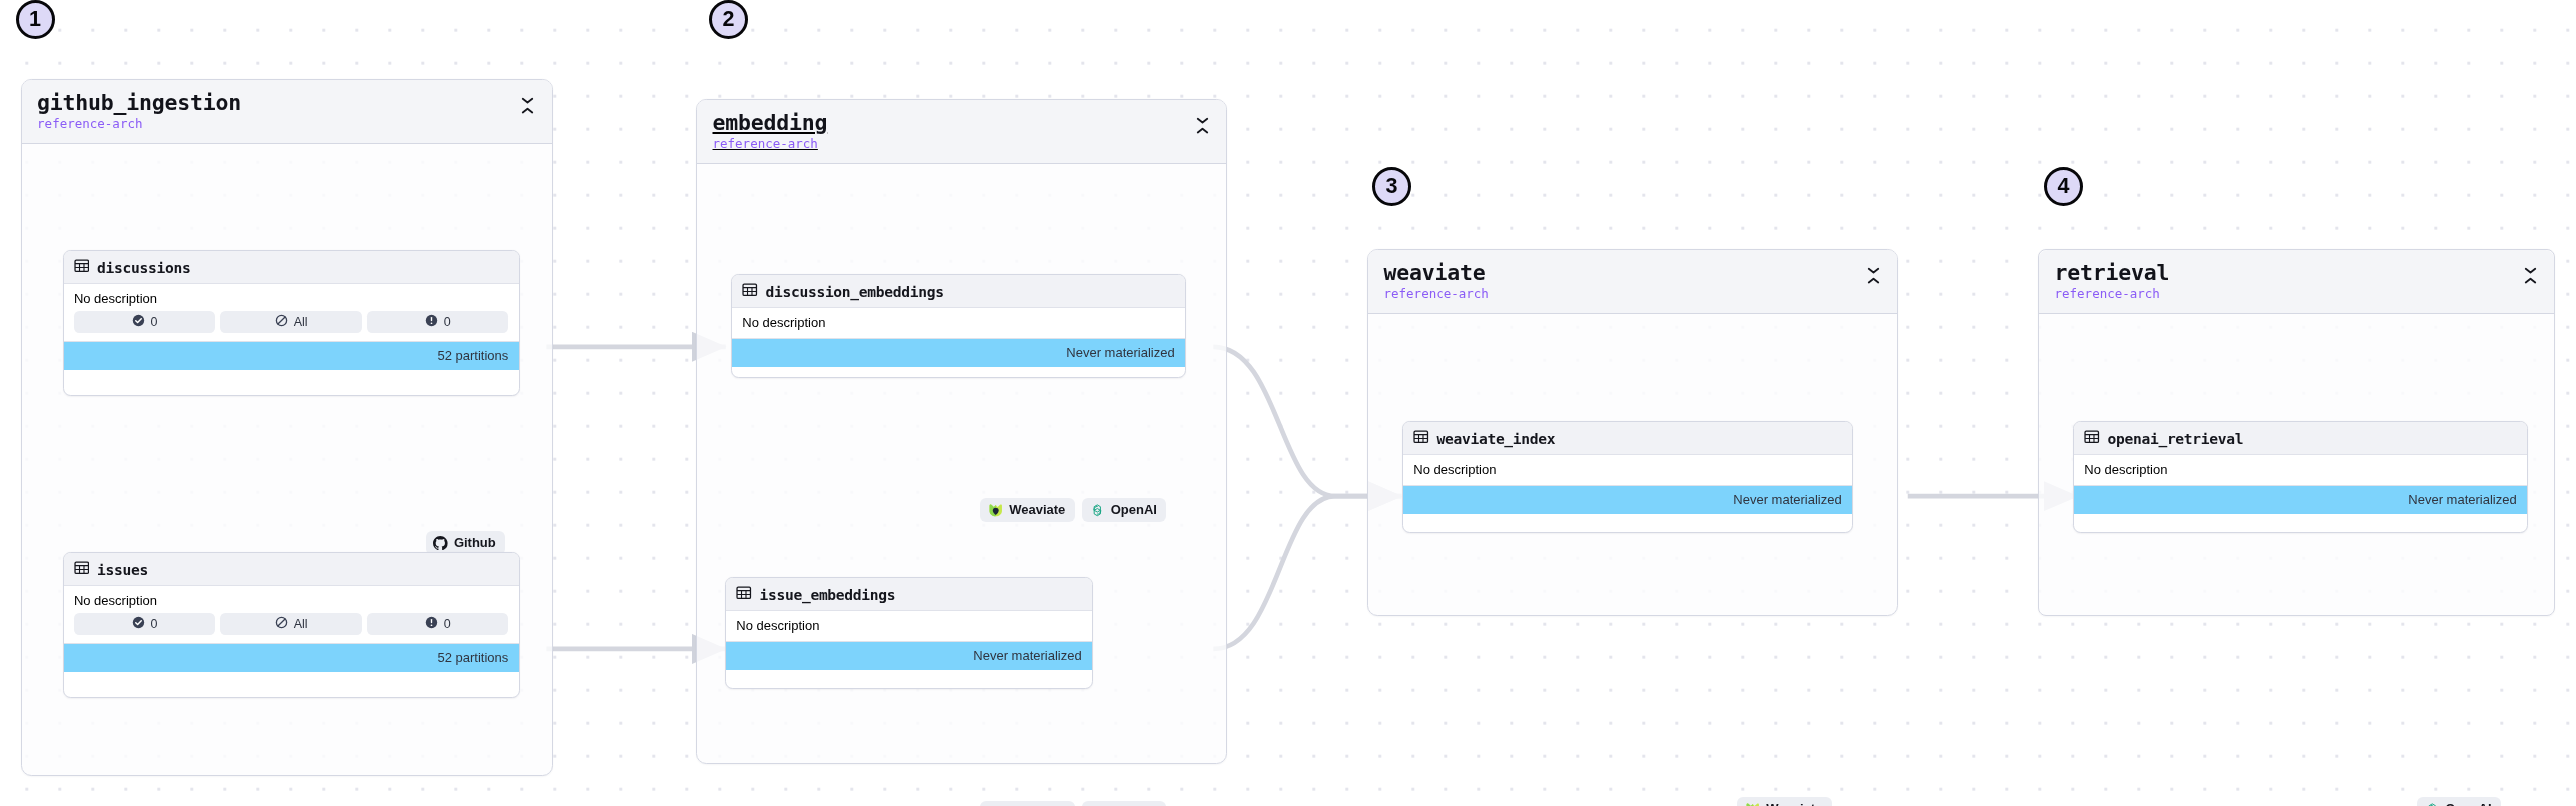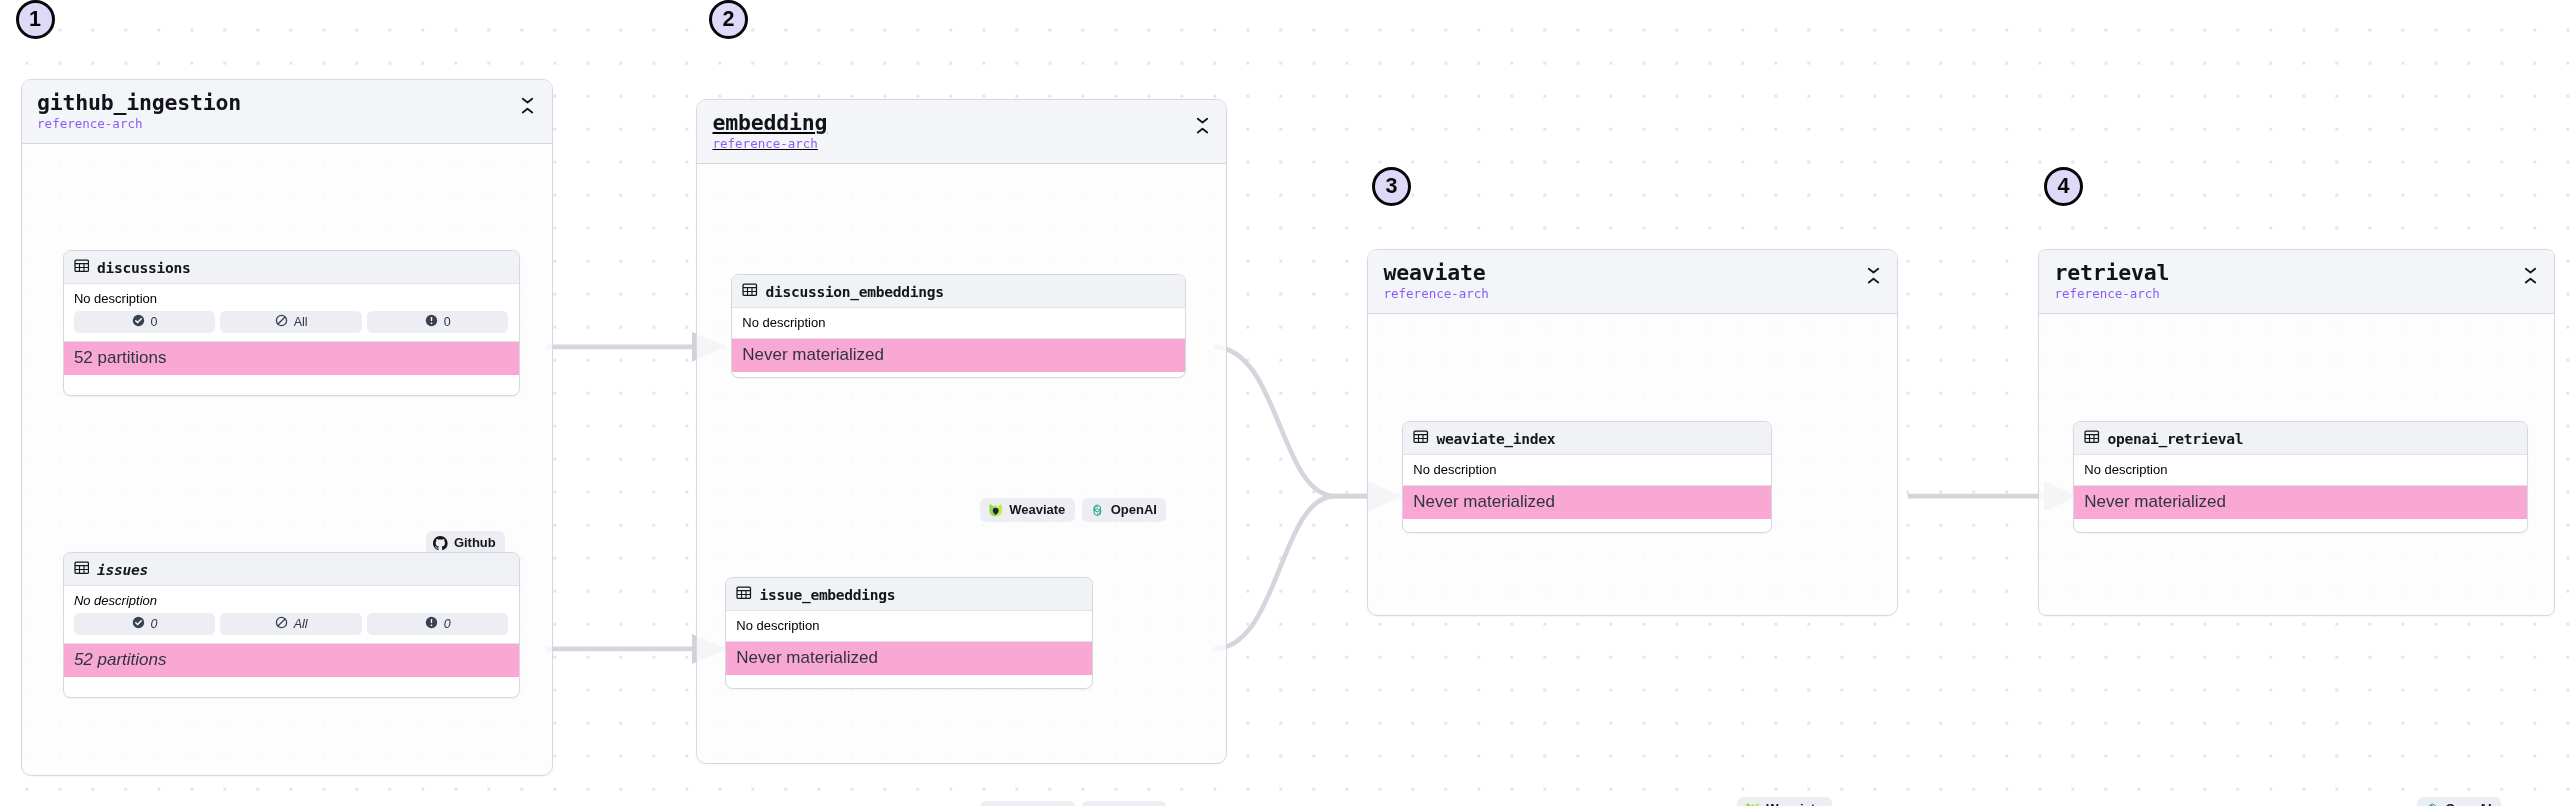--- a/index.html
+++ b/index.html
@@ -69,22 +69,22 @@
   .asset-name {
     font-family: "DejaVu Sans Mono", "Liberation Mono", monospace;
     font-size: 14.6px; font-weight: 700; color: #15161d; letter-spacing: -0.3px;
   }
   .asset-desc {
     padding: 6.9px 10.3px 5.2px 10.3px;
     font-size: 13px; color: #000000; background: #ffffff;
   }
   .asset-footer {
     padding: 6px 10.3px 6.9px 10.3px;
-    font-size: 17px; color: #30343f;
-    background: #f9a8d4; border-top: 0.9px solid #e0e2ea;
+    font-size: 13px; color: #30343f;
+    background: #7dd3fc; border-top: 0.9px solid #e0e2ea; text-align: right;
   }
   .pill-row { display: flex; gap: 5.2px; padding: 0 10.3px 8.6px 10.3px; background: #ffffff; }
   .pill {
     flex: 1; display: flex; align-items: center; justify-content: center; gap: 6px;
     background: #eceef3; border-radius: 5.2px; height: 21.5px;
     font-size: 12.5px; color: #2f3441;
   }
   .pill-text { line-height: 1; }
 
   
@@ -213,21 +213,21 @@
       <div class="badge">
         <span class="badge-ico">
           <svg width="14.6" height="14.6" viewBox="0 0 16 16">
               <path fill="#15161d" d="M8 0C3.58 0 0 3.58 0 8c0 3.54 2.29 6.53 5.47 7.59.4.07.55-.17.55-.38 0-.19-.01-.82-.01-1.49-2.01.37-2.53-.49-2.69-.94-.09-.23-.48-.94-.82-1.13-.28-.15-.68-.52-.01-.53.63-.01 1.08.58 1.23.82.72 1.21 1.87.87 2.33.66.07-.52.28-.87.51-1.07-1.78-.2-3.64-.89-3.64-3.95 0-.87.31-1.59.82-2.15-.08-.2-.36-1.02.08-2.12 0 0 .67-.21 2.2.82.64-.18 1.32-.27 2-.27s1.36.09 2 .27c1.53-1.04 2.2-.82 2.2-.82.44 1.1.16 1.92.08 2.12.51.56.82 1.27.82 2.15 0 3.07-1.87 3.75-3.65 3.95.29.25.54.73.54 1.48 0 1.07-.01 1.93-.01 2.2 0 .21.15.46.55.38A8.01 8.01 0 0 0 16 8c0-4.42-3.58-8-8-8z"></path>
             </svg>
         </span>
         <span>Github</span>
       </div>
     </div>
 
-    <div class="asset" style="left:41px; top:472px; width:457px; height:146px;font-style:italic;">
+    <div class="asset" style="left:41px; top:472px; width:457px; height:146px;">
       <div class="asset-head">
         <span>
           <svg width="15.5" height="15.5" viewBox="0 0 18 18">
             <rect x="1.2" y="2.4" width="15.6" height="13.2" rx="1.4" fill="none" stroke="#15161d" stroke-width="1.5"></rect>
             <path d="M1.2 6.6 H16.8 M1.2 11 H16.8 M6.4 6.6 V15.6 M11.6 6.6 V15.6" stroke="#15161d" stroke-width="1.3"></path>
           </svg>
         </span>
         <span class="asset-name">issues</span>
       </div>
       <div class="asset-desc">No description</div>
@@ -368,21 +368,21 @@
       <div class="collapse-btn">
         <svg width="13" height="6.9" viewBox="0 0 15 8">
             <path d="M2 2 L7.5 6.4 L13 2" stroke="#15161d" stroke-width="2.1" fill="none" stroke-linecap="round" stroke-linejoin="round"></path>
           </svg>
         <svg width="13" height="6.9" viewBox="0 0 15 8">
             <path d="M2 6.4 L7.5 2 L13 6.4" stroke="#15161d" stroke-width="2.1" fill="none" stroke-linecap="round" stroke-linejoin="round"></path>
           </svg>
       </div>
     </div>
 
-    <div class="asset" style="left:34px; top:171px; width:370px; height:112px;">
+    <div class="asset" style="left:34px; top:171px; width:451px; height:112px;">
       <div class="asset-head">
         <span>
           <svg width="15.5" height="15.5" viewBox="0 0 18 18">
             <rect x="1.2" y="2.4" width="15.6" height="13.2" rx="1.4" fill="none" stroke="#15161d" stroke-width="1.5"></rect>
             <path d="M1.2 6.6 H16.8 M1.2 11 H16.8 M6.4 6.6 V15.6 M11.6 6.6 V15.6" stroke="#15161d" stroke-width="1.3"></path>
           </svg>
         </span>
         <span class="asset-name">weaviate_index</span>
       </div>
       <div class="asset-desc" style="padding-bottom:7.7px;">No description</div>

